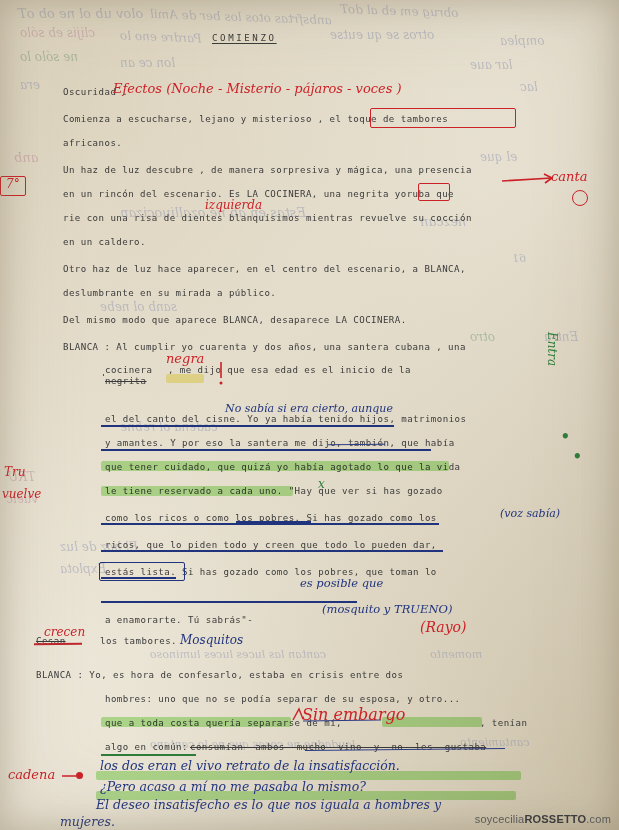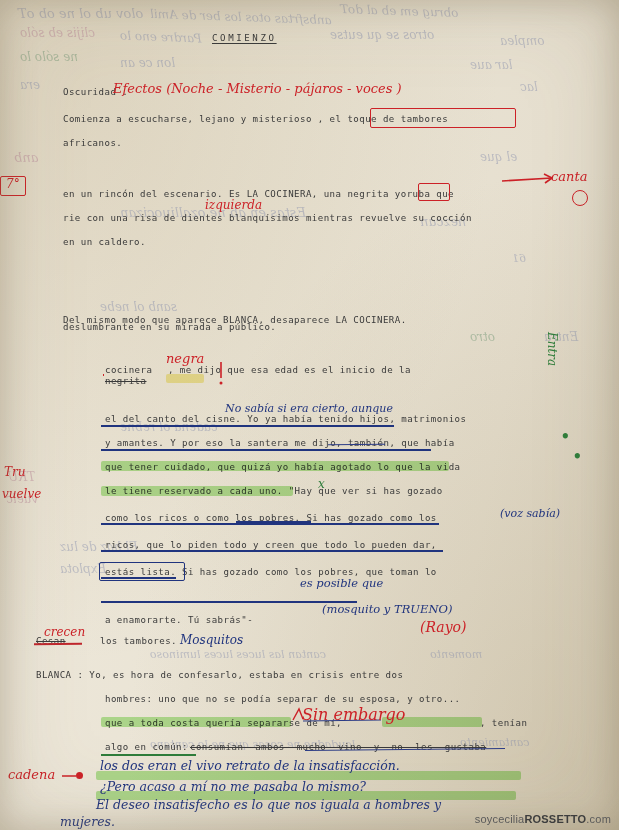--- a/index.html
+++ b/index.html
@@ -128,25 +128,28 @@
   <div class="bleed" style="left:460px;top:736px;font-size:11px;">cantamiento</div>
   <div class="bleed pink" style="left:8px;top:470px;font-size:12px;">TRU</div>
   <div class="bleed pink" style="left:6px;top:492px;font-size:12px;">vuelc</div>
   <div class="bleed" style="left:544px;top:330px;font-size:12px;">Entra</div>
 
   <div class="typed title" style="left:212px;top:34px;">COMIENZO</div>
 
   <div class="typed" style="left:63px;top:88px;">Oscuridad .</div>
   <div class="typed" style="left:63px;top:115px;">Comienza a escucharse, lejano y misterioso , el toque de tambores</div>
   <div class="typed" style="left:63px;top:139px;">africanos.</div>
+  <div class="typed" style="left:63px;top:166px;">Un haz de luz descubre , de manera sorpresiva y mágica, una presencia</div>
   <div class="typed" style="left:63px;top:190px;">en un rincón del escenario. Es LA COCINERA, una negrita yoruba que</div>
   <div class="typed" style="left:63px;top:214px;">rie con una risa de dientes blanquísimos mientras revuelve su cocción</div>
   <div class="typed" style="left:63px;top:238px;">en un caldero.</div>
-  <div class="typed" style="left:63px;top:289px;margin-top:34px;">deslumbrante en su mirada a público.</div>
+  <div class="typed" style="left:63px;top:265px;">Otro haz de luz hace aparecer, en el centro del escenario, a BLANCA,</div>
+  <div class="typed" style="left:63px;top:289px;">deslumbrante en su mirada a público.</div>
   <div class="typed" style="left:63px;top:316px;">Del mismo modo que aparece BLANCA, desaparece LA COCINERA.</div>
+  <div class="typed" style="left:63px;top:343px;">BLANCA : Al cumplir yo cuarenta y dos años, una santera cubana , una</div>
 
   <div class="typed" style="left:105px;top:366px;">cocinera</div>
   <div class="typed strike" style="left:105px;top:377px;">negrita</div>
   <div class="typed" style="left:168px;top:366px;">, me dijo que esa edad es el inicio de la</div>
 
   <div class="typed" style="left:105px;top:415px;">el del canto del cisne. Yo ya había tenido hijos, matrimonios</div>
   <div class="typed" style="left:105px;top:439px;">y amantes. Y por eso la santera me dijo, también, que había</div>
   <div class="typed" style="left:105px;top:463px;">que tener cuidado, que quizá yo había agotado lo que la vida</div>
   <div class="typed" style="left:105px;top:487px;">le tiene reservado a cada uno. "Hay que ver si has gozado</div>
   <div class="typed" style="left:105px;top:514px;">como los ricos o como los pobres. Si has gozado como los</div>

